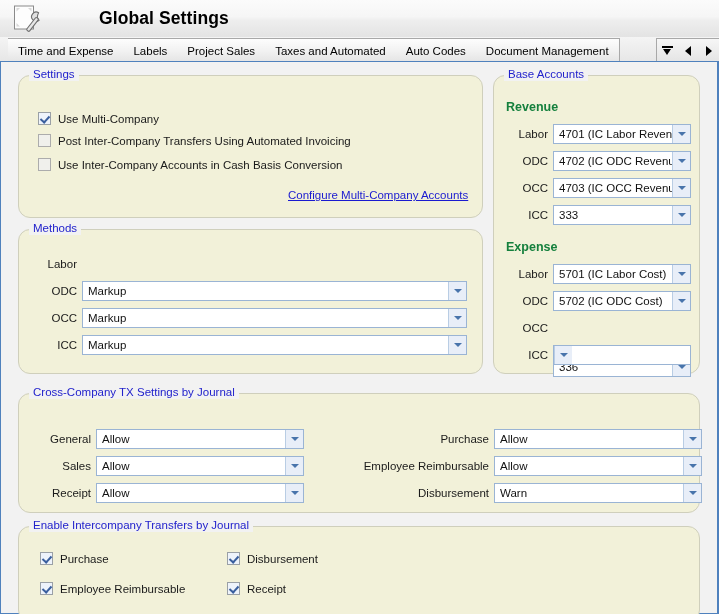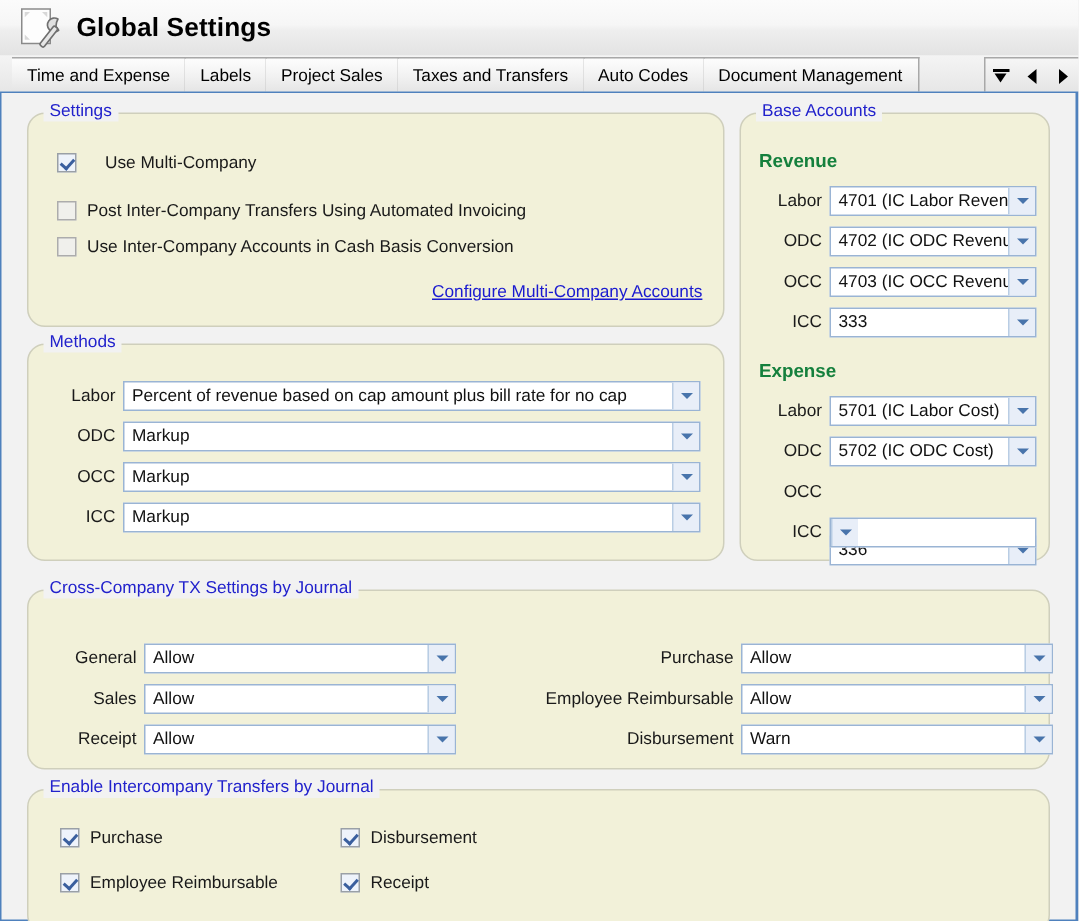--- a/index.html
+++ b/index.html
@@ -31,20 +31,21 @@
   .titlebar {
     position: absolute;
     left: 0; top: 0;
     width: 719px;
     height: 37px;
     background: linear-gradient(to bottom, #fbfbfb 0%, #f6f6f6 45%, #eeeeee 55%, #e3e3e3 100%);
     display: flex;
     align-items: center;
     box-sizing: border-box;
     padding-left: 12px;
+    gap: 48px;
   }
   .title-icon {
     width: 30px;
     height: 30px;
     flex: 0 0 auto;
     position: relative;
     margin-right: 9px;
   }
   .title-text {
     font-size: 17.5px;
@@ -330,21 +331,21 @@
       <div class="tab">
         <span>Time and Expense</span>
       </div>
       <div class="tab">
         <span>Labels</span>
       </div>
       <div class="tab">
         <span>Project Sales</span>
       </div>
       <div class="tab">
-        <span>Taxes and Transfers</span>
+        <span>Taxes and Automated</span>
       </div>
       <div class="tab">
         <span>Auto Codes</span>
       </div>
       <div class="tab">
         <span>Document Management</span>
       </div>
     </div>
     <div class="tabnav">
       <div class="tabnav-btn">
@@ -357,46 +358,40 @@
         <span class="arrow-right"></span>
       </div>
     </div>
   </div>
 
   <div class="content">
 
     <div class="group" style="left:17px; top:13px; width:465px; height:143px;">
       <div class="group-legend">Settings</div>
 
-      <div class="cbrow" style="left:19px; top:26px;gap:12px;">
+      <div class="cbrow" style="left:19px; top:36px;">
         <span class="cbox checked"></span>
         <span class="cblabel">Use Multi-Company</span>
       </div>
       <div class="cbrow" style="left:19px; top:58px;">
         <span class="cbox unchecked"></span>
         <span class="cblabel">Post Inter-Company Transfers Using Automated Invoicing</span>
       </div>
       <div class="cbrow" style="left:19px; top:82px;">
         <span class="cbox unchecked"></span>
         <span class="cblabel">Use Inter-Company Accounts in Cash Basis Conversion</span>
       </div>
 
       <div class="link" style="left:269px; top:113px;">Configure Multi-Company Accounts</div>
     </div>
 
     <div class="group" style="left:17px; top:167px; width:465px; height:145px;">
       <div class="group-legend">Methods</div>
 
       <div class="fieldlabel" style="left:10px; top:24px; width:48px;">Labor</div>
-      <div class="combo" style="left:63px; top:24px; width:385px;">
-        <span class="combo-value">Percent of revenue based on cap amount plus bill rate for no cap</span>
-        <span class="combo-btn">
-            <i class="caret"></i>
-          </span>
-      </div>
 
       <div class="fieldlabel" style="left:10px; top:51px; width:48px;">ODC</div>
       <div class="combo" style="left:63px; top:51px; width:385px;">
         <span class="combo-value">Markup</span>
         <span class="combo-btn">
             <i class="caret"></i>
           </span>
       </div>
 
       <div class="fieldlabel" style="left:10px; top:78px; width:48px;">OCC</div>

